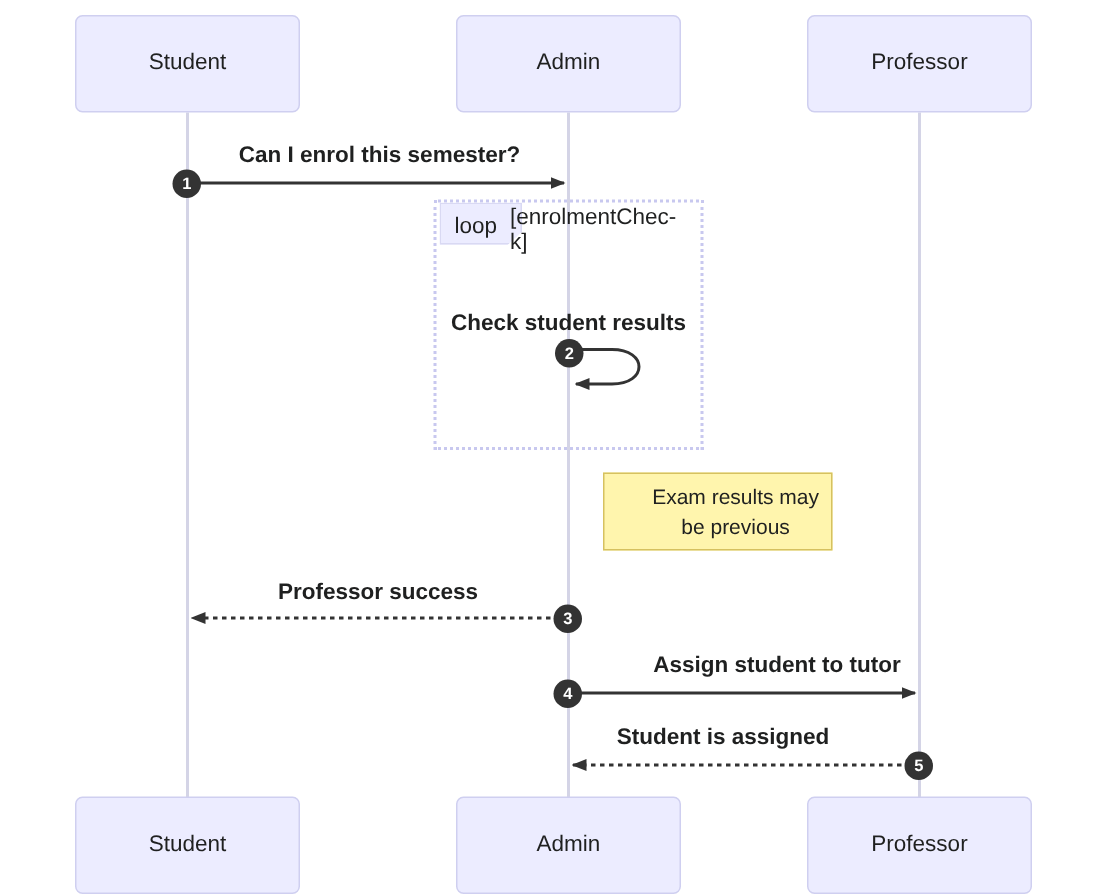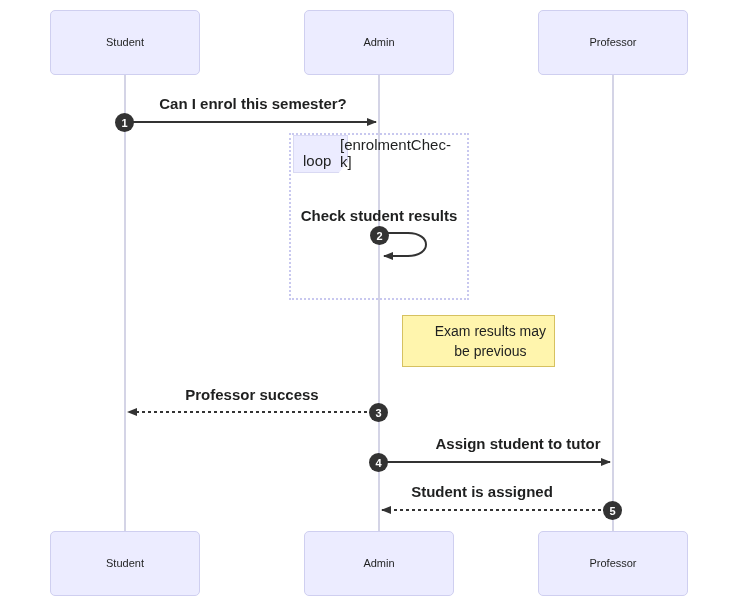--- a/index.html
+++ b/index.html
@@ -24,21 +24,21 @@
     box-sizing: border-box;
     background: #ececff;
     border: 1px solid #cfcff0;
     border-radius: 5px;
     display: flex;
     align-items: center;
     justify-content: center;
     z-index: 4;
   }
   .actor-label {
-    font-size: 11px;
+    font-size: 15px;
     color: #1f2020;
     font-family: "Liberation Sans", sans-serif;
     line-height: 1.1;
   }
   
   .lifeline {
     position: absolute;
     width: 2px;
     background: #d4d4e6;
     z-index: 1;
@@ -50,21 +50,21 @@
     border: 2px dotted #c8c8ef;
     background: transparent;
     z-index: 2;
   }
   .loop-tag {
     position: absolute;
     background: #ececff;
     border: 1px solid #d9d9f3;
     color: #1f2020;
     font-size: 15px;
-    padding: 16px 9px 3px 9px;
+    padding: 6px 9px 3px 9px;
     z-index: 5;
     line-height: 1.15;
     -webkit-clip-path: polygon(0 0, 100% 0, 100% 68%, 82% 100%, 0 100%);
     clip-path: polygon(0 0, 100% 0, 100% 68%, 82% 100%, 0 100%);
     padding-right: 16px;
   }
   .loop-cond {
     position: absolute;
     font-size: 15px;
     color: #1f2020;

